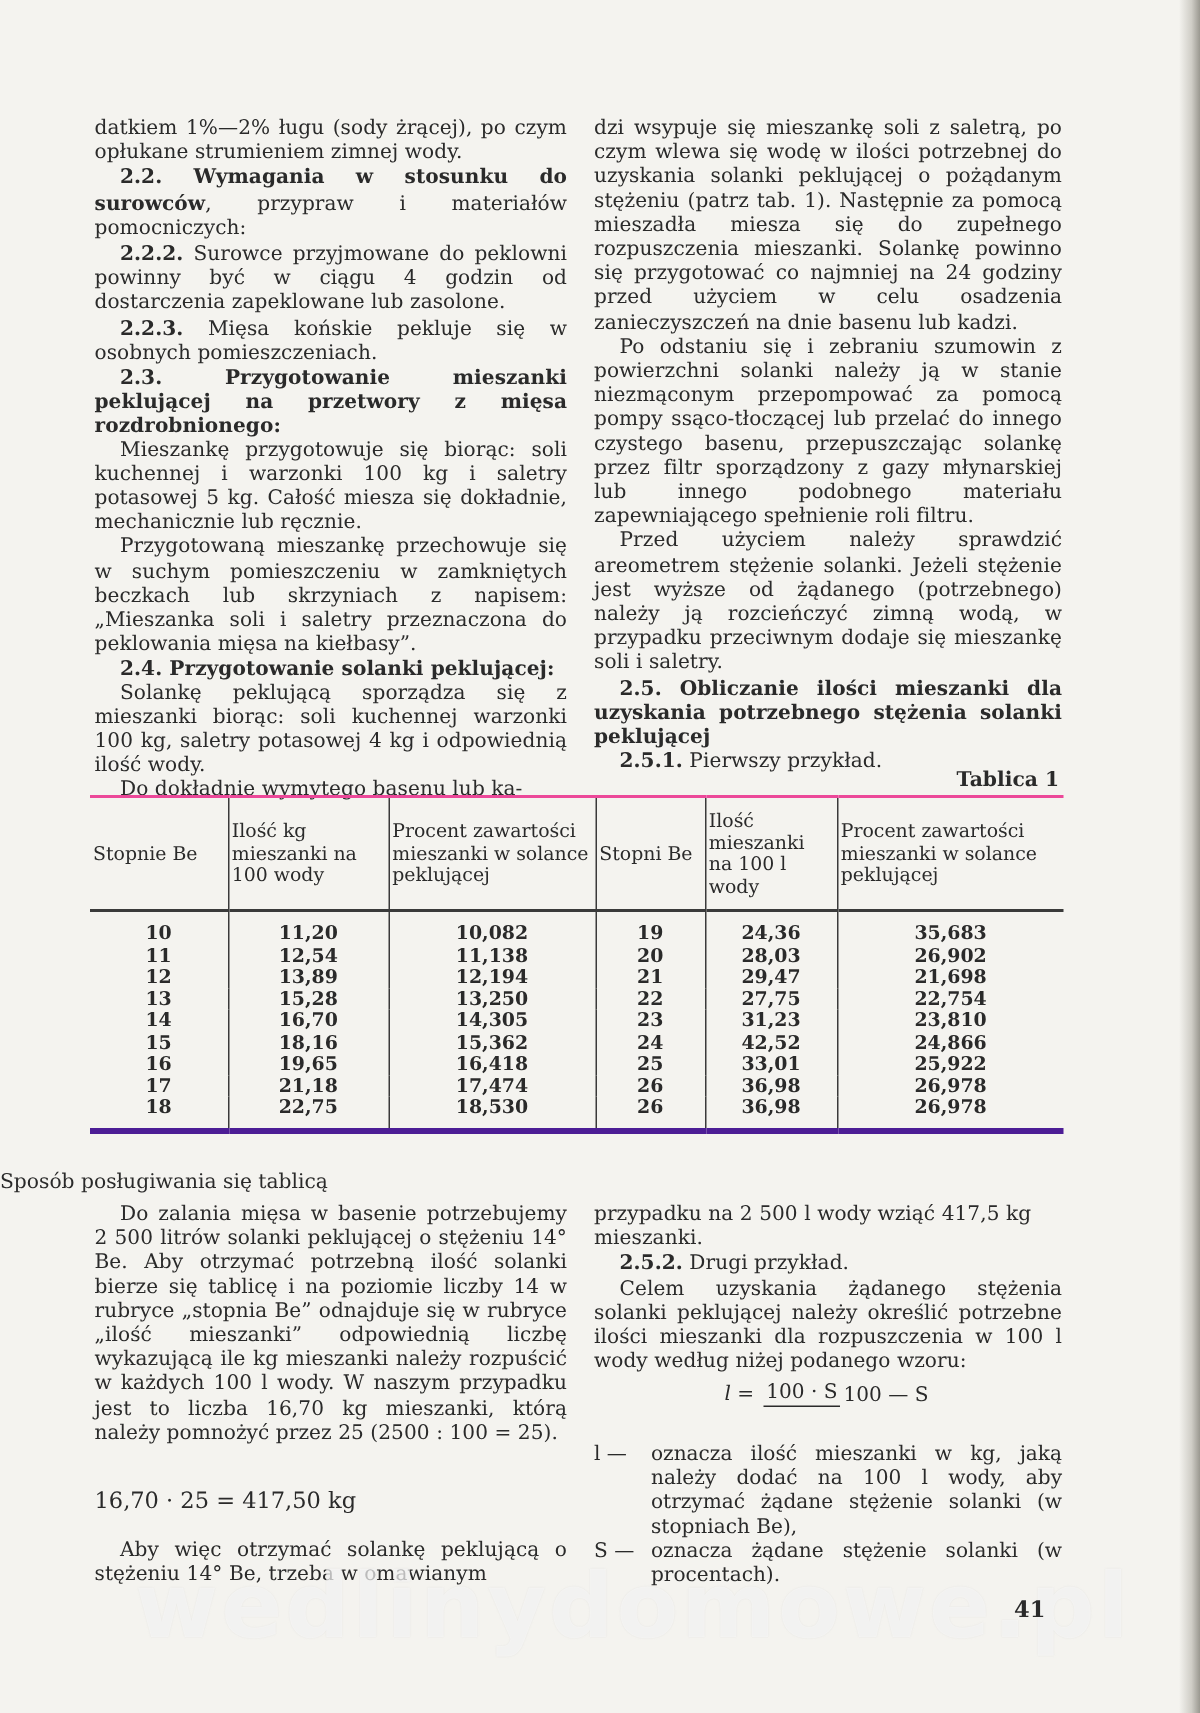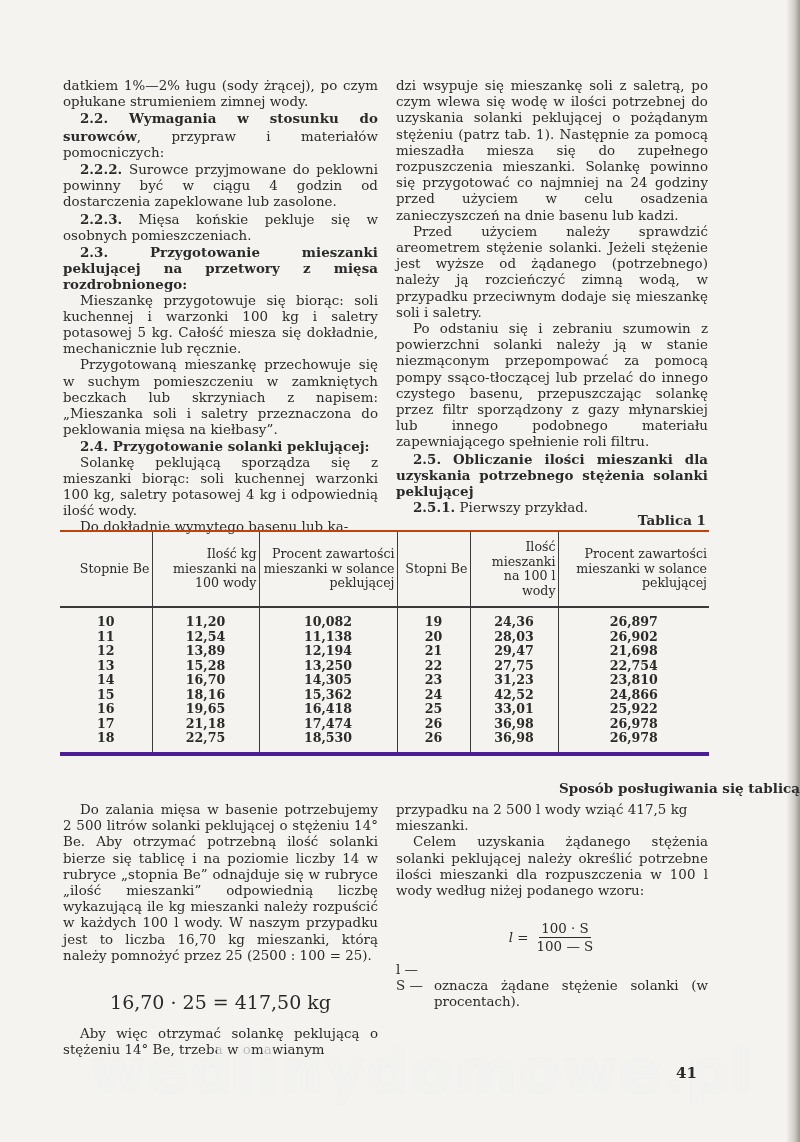--- a/index.html
+++ b/index.html
@@ -27,51 +27,51 @@
 
   .table-cap {
     position: absolute; right: 94px; top: 512px;
     font-weight: bold; font-size: 13.5px;
   }
   table.t1 {
     position: absolute; left: 60px; top: 530px; width: 649px;
     border-collapse: collapse; font-size: 12.6px; line-height: 14.6px;
   }
   table.t1 th {
-    font-weight: normal; text-align: right; vertical-align: middle;
+    font-weight: normal; text-align: left; vertical-align: middle;
     padding: 8px 2px 8px 2px; height: 53px;
-    border-top: 2px solid #c2410c; border-bottom: 2px solid #3a3a3a;
+    border-top: 2px solid #ec4899; border-bottom: 2px solid #3a3a3a;
   }
   table.t1 td {
     text-align: center; vertical-align: top; padding: 0 2px;
     line-height: 14.5px;
     font-weight: bold;
   }
   table.t1 tr.first td { padding-top: 7px; }
   table.t1 tr.last td { padding-bottom: 6px; border-bottom: 4px solid #4c1d95; }
   table.t1 .vl { border-left: 1.5px solid #3a3a3a; }
   table.t1 .num { font-family: "DejaVu Serif", serif; }
 
   .sec-title {
     position: absolute; left: 0; width: 800px; top: 780px;
-    text-align: right; font-weight: bold; font-size: 13.5px;
+    text-align: left; font-weight: normal; font-size: 13.5px;
   }
   .col-l-bot { left: 63px; top: 802px; width: 315px; }
   .col-r-bot { left: 396px; top: 802px; width: 312px; }
   .formula-eq {
     position: absolute; left: 63px; top: 991px; width: 315px;
-    text-align: center; font-size: 19px;
+    font-size: 15px;
   }
   .col-l-bot2 { left: 63px; top: 1026px; width: 315px; }
   .fraction {
     position: absolute; left: 396px; top: 921px; width: 312px;
     display: flex; justify-content: center; align-items: center; font-size: 13.4px;
   }
   .fraction .var { font-style: italic; margin-right: 6px; }
-  .frac { display: inline-flex; flex-direction: column; align-items: center; justify-content: center; }
+  .frac { display: inline-flex; flex-direction: row; align-items: center; justify-content: center; }
   .frac .num-part { border-bottom: 1px solid #2a2a2a; padding: 0 2px 1px; }
   .frac .den-part { padding: 1px 2px 0; }
   .defs { position: absolute; left: 396px; top: 962px; width: 312px; font-size: 13.4px; line-height: 16.2px; }
   .def { display: flex; }
   .def .sym { width: 38px; flex: none; white-space: nowrap; }
   .def .txt { flex: 1; text-align: justify; }
   .page-num {
     position: absolute; left: 676px; top: 1064px; font-weight: bold; font-size: 15px;
   }
   .watermark {
@@ -94,22 +94,22 @@
   <p class="ind bold-sec">2.3. Przygotowanie mieszanki peklującej na przetwory z mięsa rozdrobnionego:</p>
   <p class="ind">Mieszankę przygotowuje się biorąc: soli kuchennej i warzonki 100 kg i saletry potasowej 5 kg. Całość miesza się dokładnie, mechanicznie lub ręcznie.</p>
   <p class="ind">Przygotowaną mieszankę przechowuje się w suchym pomieszczeniu w zamkniętych beczkach lub skrzyniach z napisem: „Mieszanka soli i saletry przeznaczona do peklowania mięsa na kiełbasy”.</p>
   <p class="ind bold-sec">2.4. Przygotowanie solanki peklującej:</p>
   <p class="ind">Solankę peklującą sporządza się z mieszanki biorąc: soli kuchennej warzonki 100 kg, saletry potasowej 4 kg i odpowiednią ilość wody.</p>
   <p class="ind" style="text-align:left">Do dokładnie wymytego basenu lub ka-</p>
 </div>
 
 <div class="col col-r-top">
   <p>dzi wsypuje się mieszankę soli z saletrą, po czym wlewa się wodę w ilości potrzebnej do uzyskania solanki peklującej o pożądanym stężeniu (patrz tab. 1). Następnie za pomocą mieszadła miesza się do zupełnego rozpuszczenia mieszanki. Solankę powinno się przygotować co najmniej na 24 godziny przed użyciem w celu osadzenia zanieczyszczeń na dnie basenu lub kadzi.</p>
+  <p class="ind">Po odstaniu się i zebraniu szumowin z powierzchni solanki należy ją w stanie niezmąconym przepompować za pomocą pompy ssąco-tłoczącej lub przelać do innego czystego basenu, przepuszczając solankę przez filtr sporządzony z gazy młynarskiej lub innego podobnego materiału zapewniającego spełnienie roli filtru.</p>
   <p class="ind">Przed użyciem należy sprawdzić areometrem stężenie solanki. Jeżeli stężenie jest wyższe od żądanego (potrzebnego) należy ją rozcieńczyć zimną wodą, w przypadku przeciwnym dodaje się mieszankę soli i saletry.</p>
-  <p class="ind">Po odstaniu się i zebraniu szumowin z powierzchni solanki należy ją w stanie niezmąconym przepompować za pomocą pompy ssąco-tłoczącej lub przelać do innego czystego basenu, przepuszczając solankę przez filtr sporządzony z gazy młynarskiej lub innego podobnego materiału zapewniającego spełnienie roli filtru.</p>
   <p class="ind bold-sec">2.5. Obliczanie ilości mieszanki dla uzyskania potrzebnego stężenia solanki peklującej</p>
   <p class="ind"><b>2.5.1.</b><span> Pierwszy przykład.</span></p>
 </div>
 
 <div class="table-cap">Tablica 1</div>
 <table class="t1">
   <colgroup>
     <col style="width:92px">
       <col style="width:107px">
       <col style="width:138px">
@@ -127,21 +127,21 @@
       <th class="vl">Procent zawartości mieszanki w solance peklującej</th>
     </tr>
   </thead>
   <tbody id="tbody">
       <tr class="first">
         <td class="num ">10</td>
         <td class="num vl">11,20</td>
         <td class="num vl">10,082</td>
         <td class="num vl">19</td>
         <td class="num vl">24,36</td>
-        <td class="num vl">26,897</td>
+        <td class="num vl">35,683</td>
       </tr>
       <tr>
         <td class="num ">11</td>
         <td class="num vl">12,54</td>
         <td class="num vl">11,138</td>
         <td class="num vl">20</td>
         <td class="num vl">28,03</td>
         <td class="num vl">26,902</td>
       </tr>
       <tr>
@@ -208,34 +208,36 @@
 <div class="col col-l-bot">
   <p class="ind">Do zalania mięsa w basenie potrzebujemy 2 500 litrów solanki peklującej o stężeniu 14° Be. Aby otrzymać potrzebną ilość solanki bierze się tablicę i na poziomie liczby 14 w rubryce „stopnia Be” odnajduje się w rubryce „ilość mieszanki” odpowiednią liczbę wykazującą ile kg mieszanki należy rozpuścić w każdych 100 l wody. W naszym przypadku jest to liczba 16,70 kg mieszanki, którą należy pomnożyć przez 25 (2500 : 100 = 25).</p>
 </div>
 <div class="formula-eq">16,70 · 25 = 417,50 kg</div>
 <div class="col col-l-bot2">
   <p class="ind">Aby więc otrzymać solankę peklującą o stężeniu 14° Be, trzeba w omawianym</p>
 </div>
 
 <div class="col col-r-bot">
   <p style="text-align:left">przypadku na 2 500 l wody wziąć 417,5 kg mieszanki.</p>
+  <p class="ind"><b>2.5.2.</b><span> Drugi przykład.</span></p>
   <p class="ind">Celem uzyskania żądanego stężenia solanki peklującej należy określić potrzebne ilości mieszanki dla rozpuszczenia w 100 l wody według niżej podanego wzoru:</p>
 </div>
 
 <div class="fraction">
   <span class="var">l =</span>
   <span class="frac">
     <span class="num-part">100 · S</span>
     <span class="den-part">100 — S</span>
   </span>
 </div>
 
 <div class="defs">
   <div class="def">
     <span class="sym">l —</span>
+    <span class="txt">oznacza ilość mieszanki w kg, jaką należy dodać na 100 l wody, aby otrzymać żądane stężenie solanki (w stopniach Be),</span>
   </div>
   <div class="def">
     <span class="sym">S —</span>
     <span class="txt">oznacza żądane stężenie solanki (w procentach).</span>
   </div>
 </div>
 
 <div class="watermark">wedlinydomowe.pl</div>
 <div class="page-num">41</div>
 

